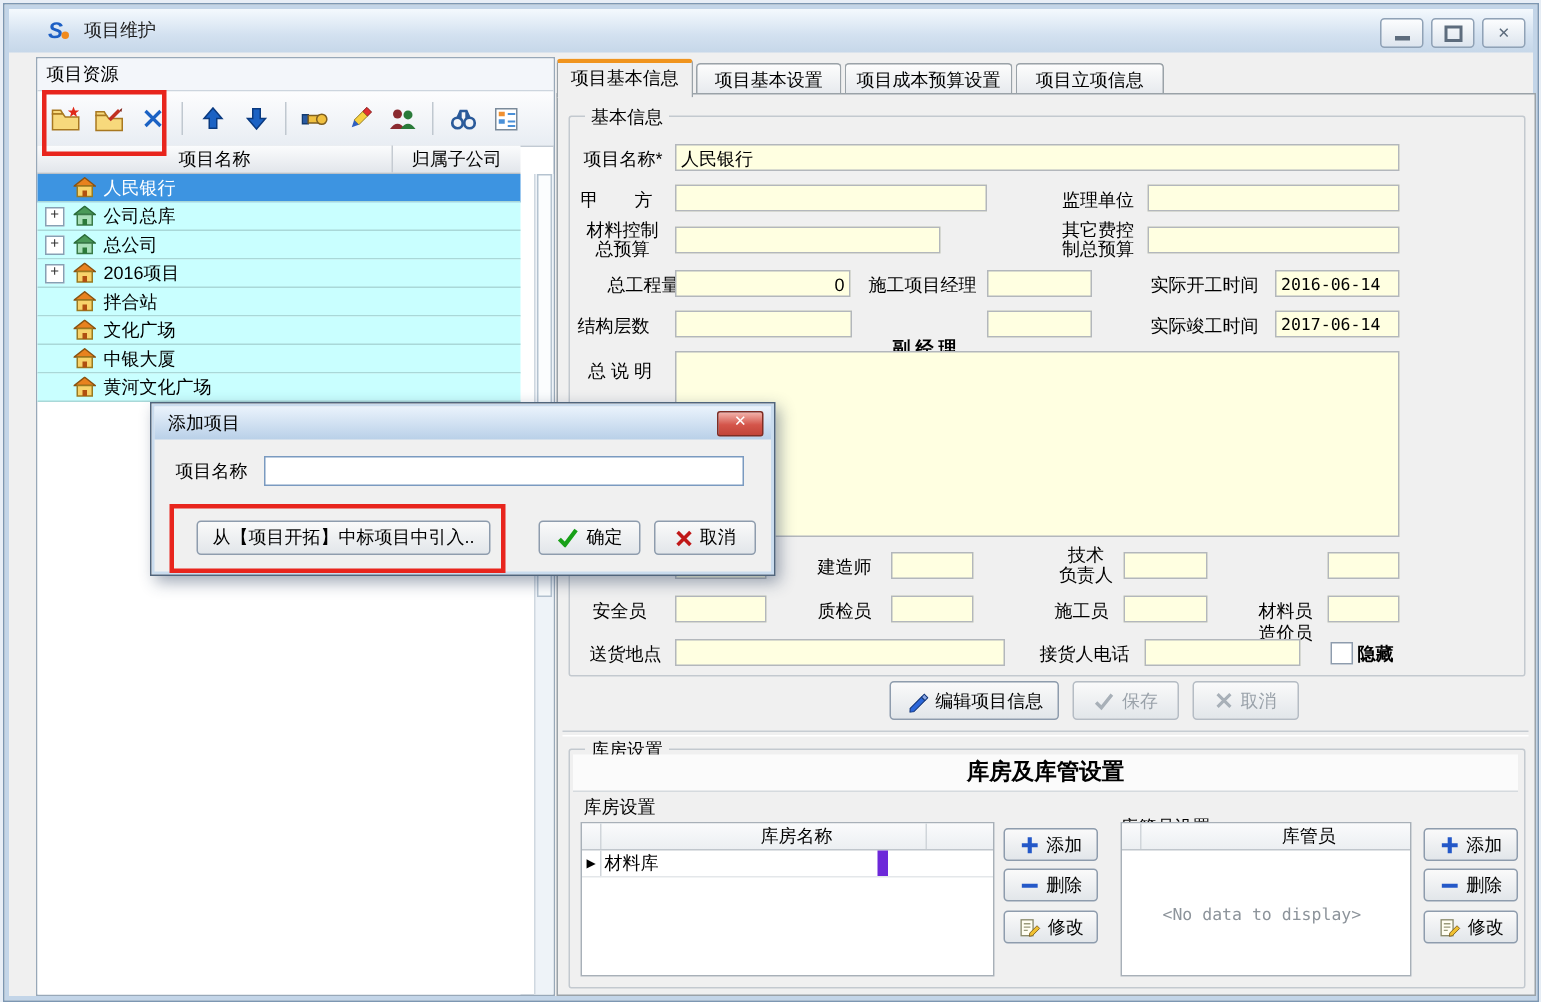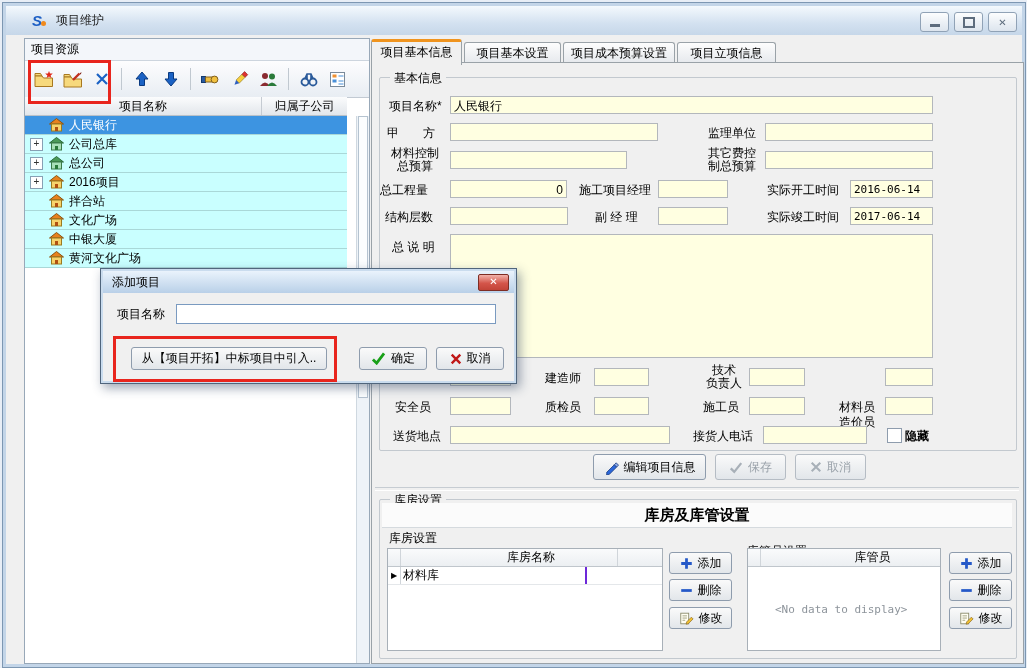--- a/index.html
+++ b/index.html
@@ -305,30 +305,30 @@
     <span class="lbl" style="left:705px;top:124px;">监理单位</span>
     <span class="inp" style="left:762px;top:120px;width:168px;"></span>
 
     <span class="lbl c" style="left:380px;top:144px;width:64px;">材料控制
 总预算</span>
     <span class="inp" style="left:447px;top:148px;width:177px;"></span>
     <span class="lbl c" style="left:700px;top:144px;width:58px;">其它费控
 制总预算</span>
     <span class="inp" style="left:762px;top:148px;width:168px;"></span>
 
-    <span class="lbl" style="left:377px;top:181px;">总工程量</span>
+    <span class="lbl" style="left:402px;top:181px;">总工程量</span>
     <span class="inp num" style="left:447px;top:177px;width:117px;">0</span>
     <span class="lbl" style="left:576px;top:181px;">施工项目经理</span>
     <span class="inp" style="left:655px;top:177px;width:70px;"></span>
     <span class="lbl" style="left:764px;top:181px;">实际开工时间</span>
     <span class="inp date" style="left:847px;top:177px;width:83px;">2016-06-14</span>
 
     <span class="lbl" style="left:382px;top:208px;">结构层数</span>
     <span class="inp" style="left:447px;top:204px;width:118px;"></span>
-    <span class="lbl" style="left:592px;top:208px;">副 经 理</span>
+    <span class="lbl" style="left:592px;top:223px;font-weight:bold;">副 经 理</span>
     <span class="inp" style="left:655px;top:204px;width:70px;"></span>
     <span class="lbl" style="left:764px;top:208px;">实际竣工时间</span>
     <span class="inp date" style="left:847px;top:204px;width:83px;">2017-06-14</span>
 
     <span class="lbl" style="left:389px;top:238px;">总 说 明</span>
     <div class="tarea" style="left:447px;top:231px;width:483px;height:124px;"></div>
 
     <span class="inp" style="left:447px;top:365px;width:61px;"></span>
     <span class="lbl" style="left:542px;top:369px;">建造师</span>
     <span class="inp" style="left:591px;top:365px;width:55px;"></span>
@@ -383,21 +383,21 @@
 
     <span class="lbl" style="left:386px;top:529px;">库房设置</span>
     <div class="wtable" style="left:384px;top:545px;width:276px;height:103px;">
       <div class="wt-head">
         <div class="wt-marker"></div>
         <div class="wt-title" style="width:182px;border-right:1px solid #d0d5da;">库房名称</div>
         <div style="flex:1;"></div>
       </div>
       <div class="wt-row">
         <div class="wt-marker">▶</div>
-        <div class="wt-cell" style="width:182px;border-right:2px solid #6d28d9;">材料库</div>
+        <div class="wt-cell" style="width:182px;border-right:7px solid #6d28d9;">材料库</div>
         <div style="flex:1;"></div>
       </div>
     </div>
     <div class="btn" style="left:666px;top:549px;width:63px;height:22px;">
       <svg width="13" height="13" viewBox="0 0 16 16">
           <path d="M8 1.5 v13 M1.5 8 h13" stroke="#2458c8" stroke-width="3.4"></path>
         </svg>
       <span>添加</span>
     </div>
     <div class="btn" style="left:666px;top:576px;width:63px;height:22px;">

